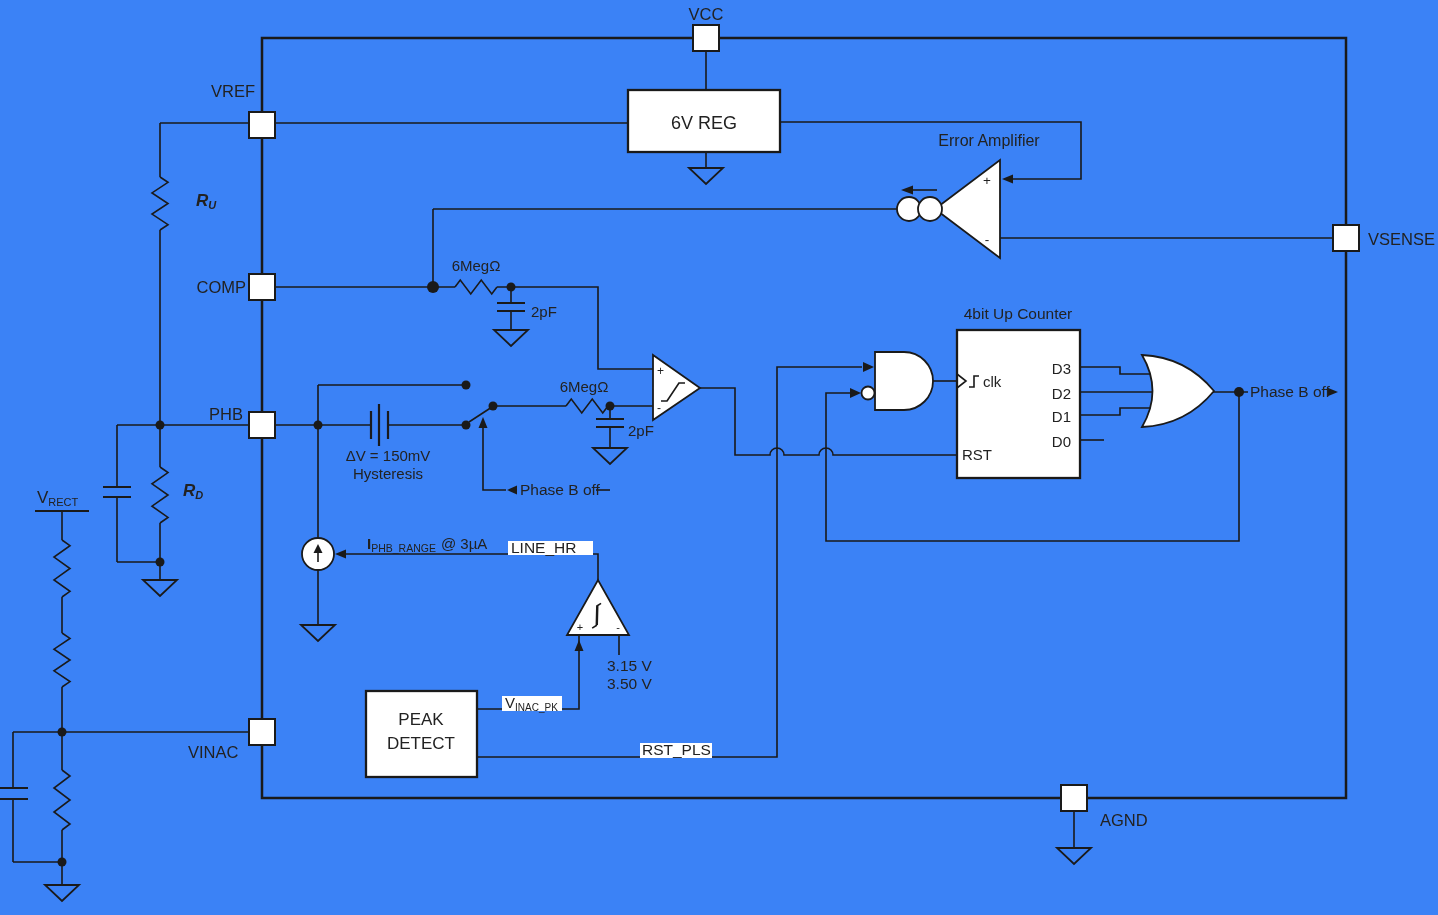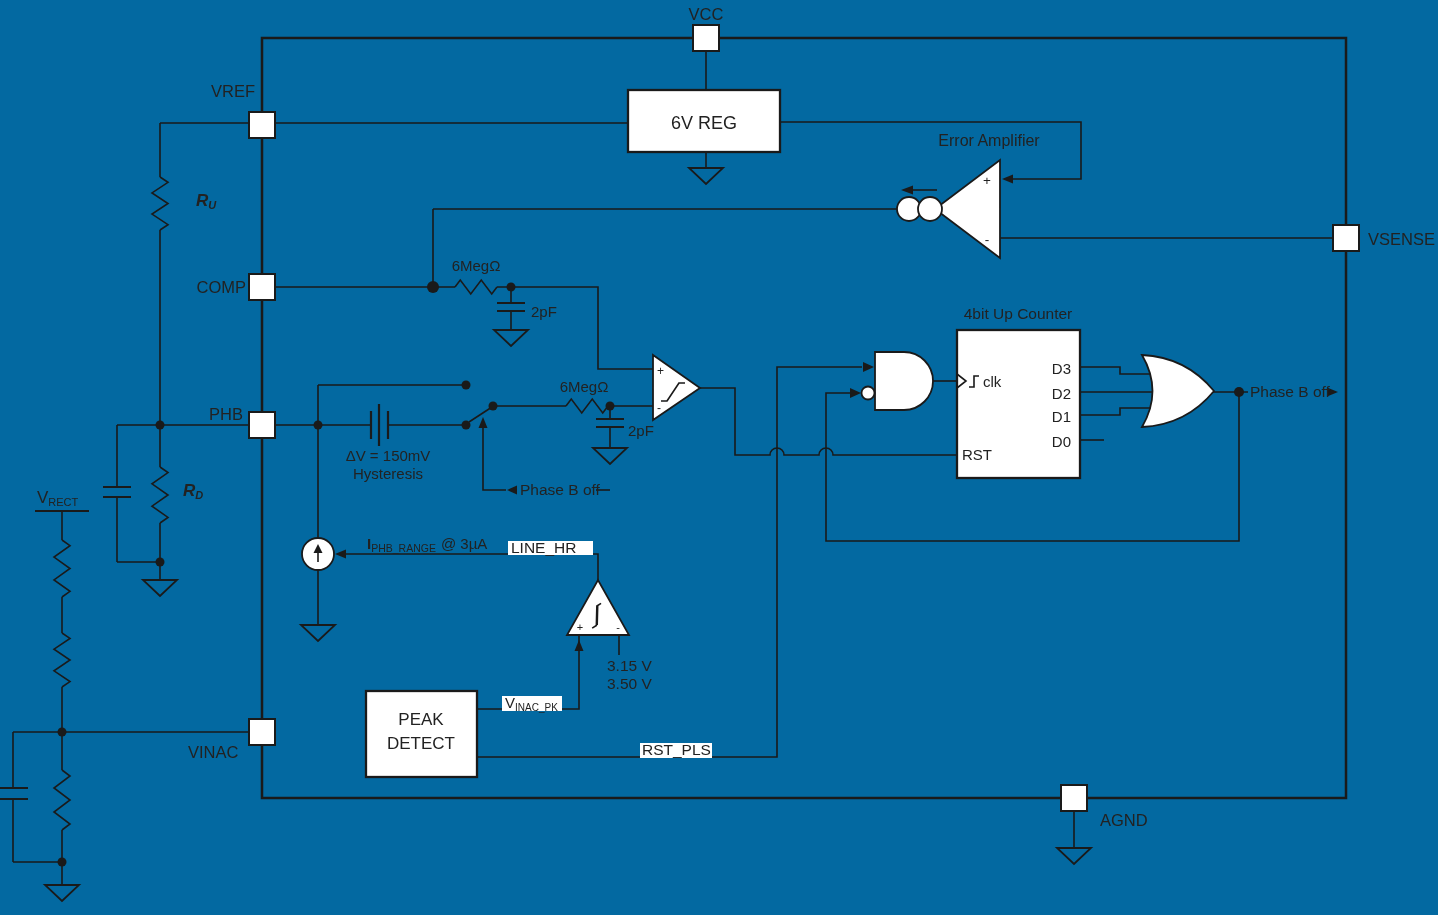--- a/index.html
+++ b/index.html
@@ -1,16 +1,16 @@
 <!DOCTYPE html>
 <html><head>
 <meta charset="utf-8">
 <style>
   html,body{margin:0;padding:0;background:#ffffff;}
-  .canvas{position:relative;width:1438px;height:915px;background:#0369a1;overflow:hidden;}
+  .canvas{position:relative;width:1438px;height:915px;background:#3b82f6;overflow:hidden;}
   svg{position:absolute;left:0;top:0;}
   svg text{font-family:"Liberation Sans","DejaVu Sans",sans-serif;fill:#222222;}
   .w{fill:none;stroke:#1a1a1a;stroke-width:1.6;}
   .w2{fill:none;stroke:#1a1a1a;stroke-width:2.2;}
   .box{fill:#ffffff;stroke:#1a1a1a;stroke-width:2.3;}
   .pin{fill:#ffffff;stroke:#1a1a1a;stroke-width:2;}
   .shape{fill:#ffffff;stroke:#1a1a1a;stroke-width:1.8;}
   .dot{fill:#1a1a1a;stroke:none;}
   .ah{fill:#1a1a1a;stroke:none;}
   .mask{fill:#ffffff;stroke:none;}

